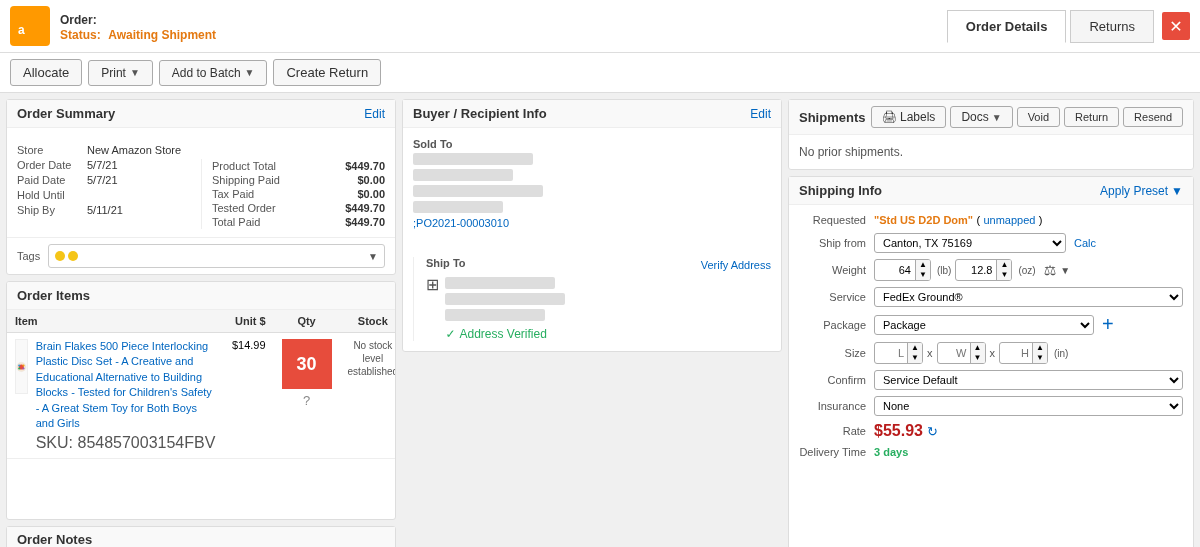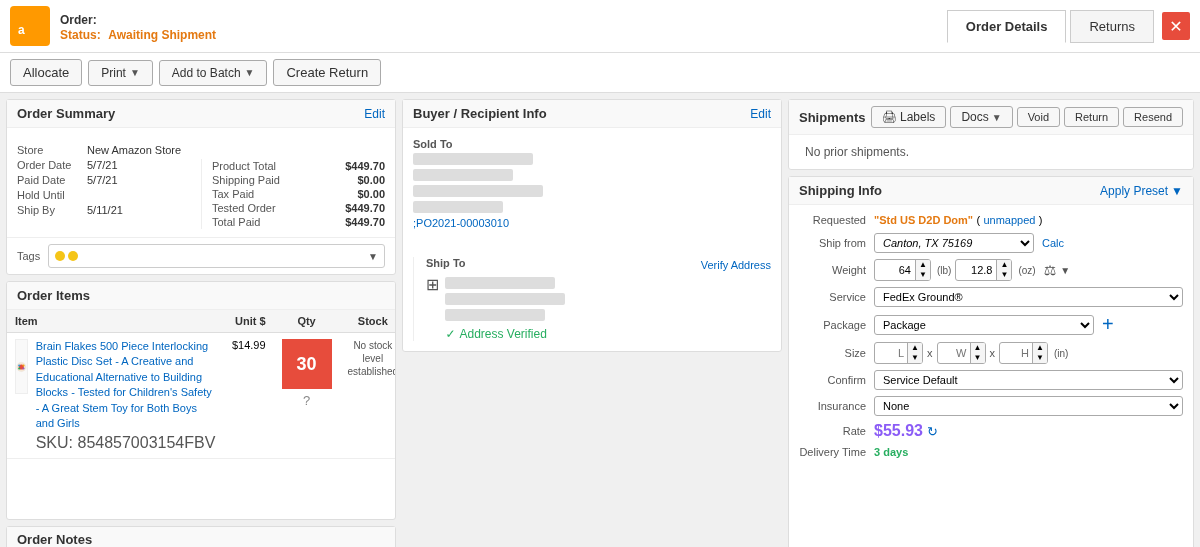--- a/index.html
+++ b/index.html
@@ -73,47 +73,47 @@
     .items-table td { padding: 6px 8px; border-bottom: 1px solid #eee; vertical-align: top; font-size: 11px; }
     .item-img { width: 55px; height: 55px; background: #f9f9f9; border: 1px solid #eee; display: flex; align-items: center; justify-content: center; overflow: hidden; }
     .item-img svg { width: 50px; height: 50px; }
     .item-link { color: #0066c0; cursor: pointer; font-size: 11px; line-height: 1.4; }
     .item-sku { color: #555; font-size: 16px; margin-top: 3px; }
     .qty-badge { background: #e74c3c; color: #fff; font-size: 18px; font-weight: bold; width: 50px; height: 50px; display: flex; align-items: center; justify-content: center; }
     .no-stock { color: #555; font-size: 10px; text-align: center; line-height: 1.3; }
     .help-icon { color: #888; cursor: pointer; font-size: 13px; }
     .shipments-toolbar { display: flex; gap: 4px; align-items: center; }
     .ship-btn { padding: 3px 10px; background: #f7f7f7; border: 1px solid #aaa; border-radius: 3px; cursor: pointer; font-size: 11px; color: #333; display: flex; align-items: center; gap: 3px; }
-    .no-shipments { padding: 10px 16px; color: #555; font-size: 12px; }
+    .no-shipments { padding: 10px 10px; color: #555; font-size: 12px; }
 
     
     .shipping-body { padding: 8px 10px; flex: 1; overflow-y: auto; }
     .ship-row { display: flex; align-items: center; margin-bottom: 6px; }
     .ship-label { color: #555; font-size: 11px; min-width: 75px; text-align: right; padding-right: 8px; }
     .ship-value { flex: 1; }
     .requested-service { color: #e47911; font-weight: bold; font-size: 11px; }
     .unmapped-link { color: #0066c0; font-size: 11px; cursor: pointer; }
     select { font-size: 11px; border: 1px solid #aaa; border-radius: 3px; padding: 2px 4px; background: #fff; cursor: pointer; }
-    .select-wide { width: 160px; font-style: italic; }
+    .select-wide { width: 192px; }
     .select-full { width: 220px; }
     .calc-btn { background: none; border: none; cursor: pointer; color: #0066c0; font-size: 11px; margin-left: 4px; }
     .weight-inputs { display: flex; align-items: center; gap: 4px; }
     .weight-input { display: flex; align-items: center; border: 1px solid #aaa; border-radius: 3px; overflow: hidden; }
     .weight-num { width: 40px; padding: 2px 4px; border: none; font-size: 11px; text-align: right; }
     .weight-spinners { display: flex; flex-direction: column; background: #f5f5f5; border-left: 1px solid #aaa; }
     .spinner-btn { width: 14px; height: 10px; background: #f5f5f5; border: none; cursor: pointer; font-size: 8px; line-height: 1; display: flex; align-items: center; justify-content: center; padding: 0; }
     .weight-unit { color: #555; font-size: 10px; margin-left: 2px; }
     .scale-icon { color: #555; font-size: 14px; cursor: pointer; margin-left: 4px; }
     .size-row { display: flex; align-items: center; gap: 4px; }
     .size-input-wrap { display: flex; align-items: center; border: 1px solid #aaa; border-radius: 3px; overflow: hidden; }
     .size-num { width: 32px; padding: 2px 3px; border: none; font-size: 11px; text-align: right; }
     .size-x { color: #555; font-size: 11px; }
     .size-unit { color: #555; font-size: 10px; }
     .add-pkg-btn { background: none; border: none; cursor: pointer; color: #0066c0; font-size: 20px; margin-left: 4px; }
-    .rate-value { color: #8b5cf6; font-size: 16px; font-weight: bold; }
+    .rate-value { color: #b91c1c; font-size: 16px; font-weight: bold; }
     .refresh-btn { background: none; border: none; cursor: pointer; color: #0066c0; font-size: 13px; margin-left: 4px; }
     .delivery-days { color: #27ae60; font-size: 11px; font-weight: bold; }
 
     .order-notes-card { background: #fff; border: 1px solid #ddd; border-radius: 3px; }
     .order-notes-header { display: flex; justify-content: space-between; align-items: center; padding: 5px 10px; background: #f9f9f9; border-bottom: 1px solid #eee; }
   </style>
 </head>
 <body>
 
 <div class="header">

